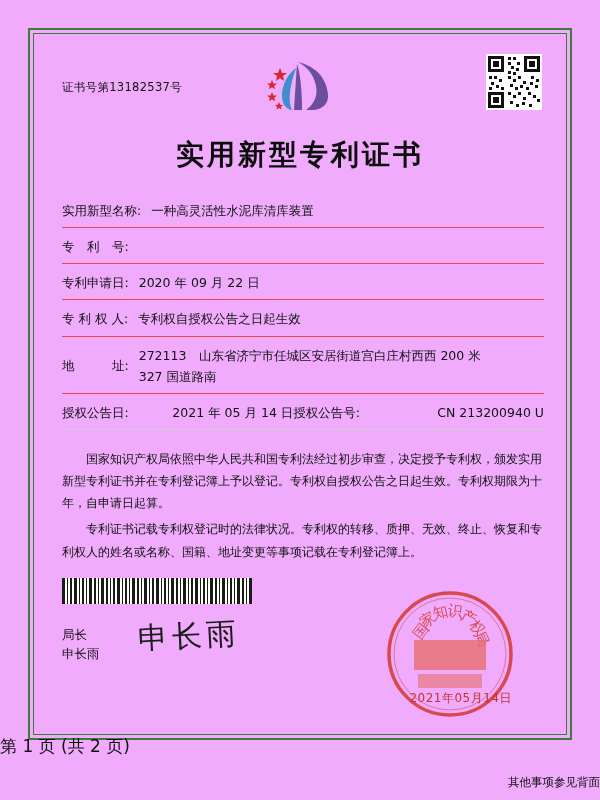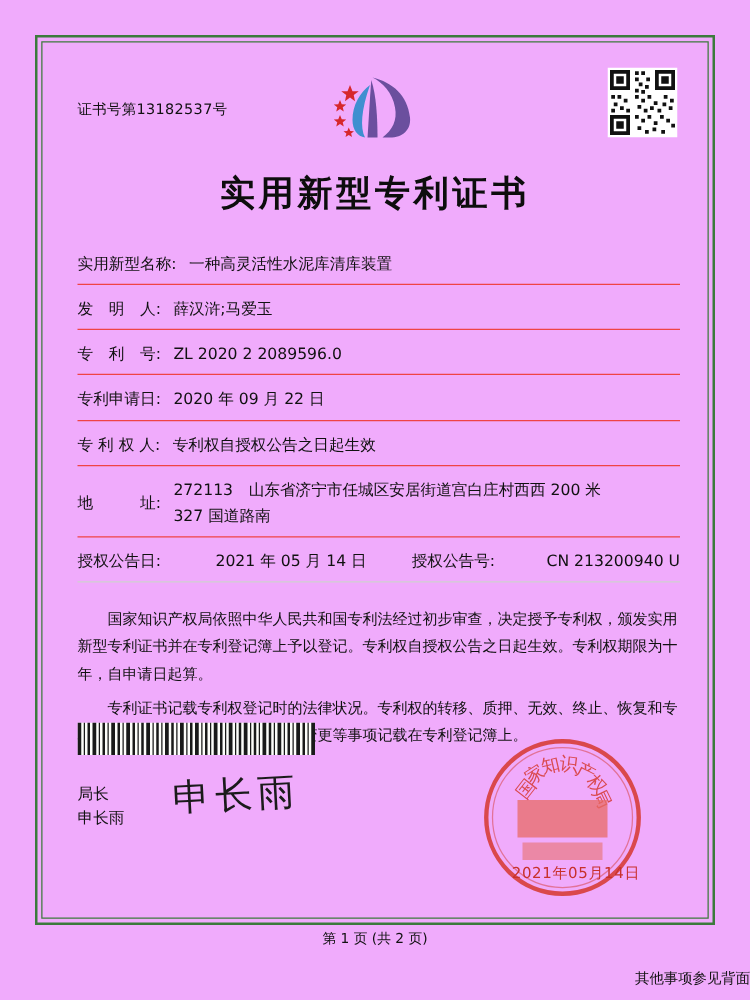--- a/index.html
+++ b/index.html
@@ -123,21 +123,20 @@
     margin-bottom: 10px;
     text-align: right;
   }
   .split-left {
     flex: 0 0 48%;
     display: flex;
   }
   .split-right {
     flex: 1 1 auto;
     display: flex;
-    margin-left: 36px;
   }
 
   
   .paragraphs {
     margin-top: 18px;
     padding-left: 14px;
     padding-right: 10px;
     font-size: 12px;
     line-height: 1.85;
     text-align: justify;
@@ -196,22 +195,21 @@
     color: #c8312c;
     letter-spacing: 0.5px;
     text-align: right;
   }
 
   .page-num {
     position: absolute;
     left: 0;
     right: 0;
     bottom: 42px;
-    text-align: center;
-    font-size: 11px;
+    font-size: 17px;
     color: #111;
   }
   .footer-note {
     position: absolute;
     left: 0;
     right: 0;
     bottom: 10px;
     text-align: right;
     font-size: 11.5px;
     color: #111;
@@ -299,28 +297,23 @@
 
     <div class="title">实用新型专利证书</div>
 
     <div class="fields">
 
       <div class="field-row">
         <span class="field-label">实用新型名称:</span>
         <span class="field-value">一种高灵活性水泥库清库装置</span>
       </div>
 
-      <div class="field-row">
-        <span class="field-label">发　明　人:</span>
-        <span class="field-value">薛汉浒;马爱玉</span>
-      </div>
 
       <div class="field-row">
         <span class="field-label">专　利　号:</span>
-        <span class="field-value">ZL 2020 2 2089596.0</span>
       </div>
 
       <div class="field-row">
         <span class="field-label">专利申请日:</span>
         <span class="field-value">2020 年 09 月 22 日</span>
       </div>
 
       <div class="field-row">
         <span class="field-label">专 利 权 人:</span>
         <span class="field-value">专利权自授权公告之日起生效</span>

